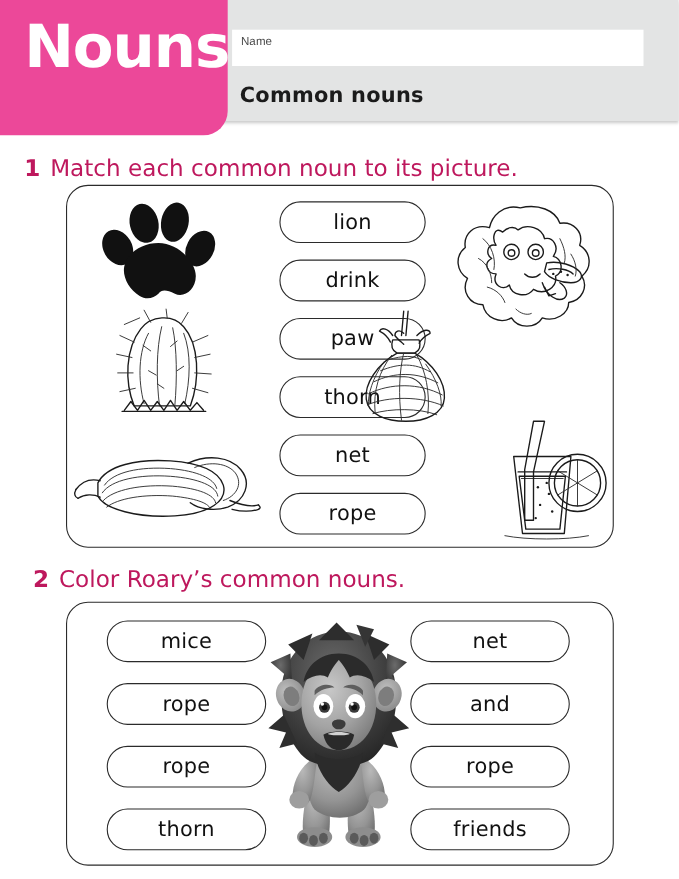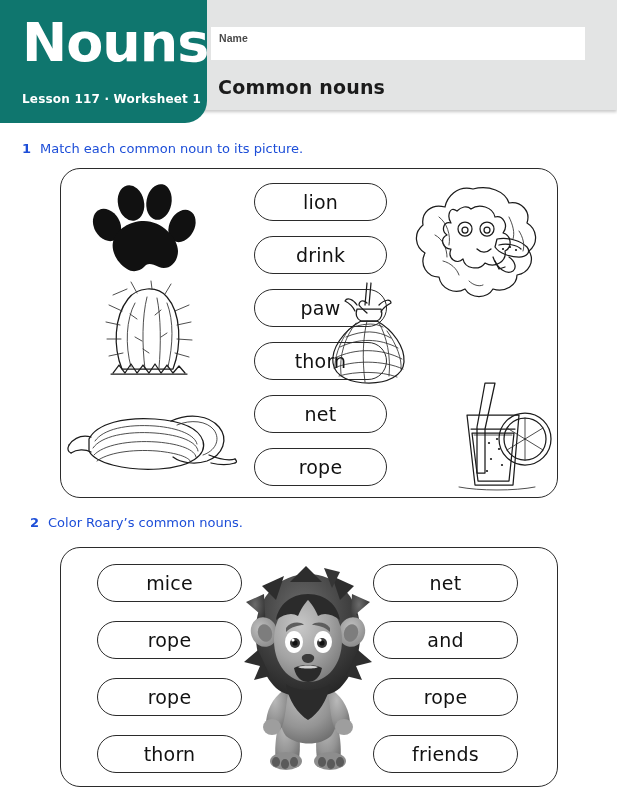--- a/index.html
+++ b/index.html
@@ -32,37 +32,36 @@
     width: 374px; height: 33px;
     background: #ffffff;
   }
   .name-label {
     position: absolute;
     left: 8px; top: 5px;
     font-size: 10.5px;
     color: #4a4a4a;
     letter-spacing: 0.1px;
     font-family: "Liberation Sans", sans-serif;
-    font-weight: bold;
   }
   .section-title {
     position: absolute;
     left: 218px; top: 76px;
     font-size: 19px;
     font-weight: bold;
     color: #1b1b1b;
     letter-spacing: 0.2px;
     font-family: "DejaVu Sans", sans-serif;
   }
 
   .title-block {
     position: absolute;
     left: 0; top: 0;
     width: 207px; height: 123px;
-    background: #0f766e;
+    background: #ec4899;
     border-bottom-right-radius: 22px;
     z-index: 3;
   }
   .title-main {
     position: absolute;
     left: 22px; top: 12px;
     width: 170px;
     color: #ffffff;
     font-size: 54px;
     font-weight: bold;
@@ -76,22 +75,22 @@
     color: #ffffff;
     font-size: 12px;
     font-weight: bold;
     letter-spacing: 0.2px;
     font-family: "DejaVu Sans", sans-serif;
   }
 
   
   .instruction {
     position: absolute;
-    font-size: 13px;
-    color: #1d4ed8;
+    font-size: 21px;
+    color: #be185d;
     white-space: nowrap;
     font-family: "DejaVu Sans", sans-serif;
   }
   .instruction .num {
     font-weight: bold;
     margin-right: 9px;
   }
   #instruction-1 { left: 22px; top: 141px; }
   #instruction-2 { left: 30px; top: 515px; }
 
@@ -137,21 +136,20 @@
 <div class="header-band"></div>
 
 <div class="name-box">
   <span class="name-label">Name</span>
 </div>
 
 <div class="section-title">Common nouns</div>
 
 <div class="title-block">
   <div class="title-main">Nouns</div>
-  <div class="title-sub">Lesson 117 · Worksheet 1</div>
 </div>
 
 <div class="instruction" id="instruction-1">
   <span class="num">1</span><span>Match each common noun to its picture.</span>
 </div>
 
 <div class="exercise-box" id="exercise-box-1">
 
   <div class="art" style="left:28px; top:12px;">
     <svg width="110" height="98" viewBox="0 0 110 98">

